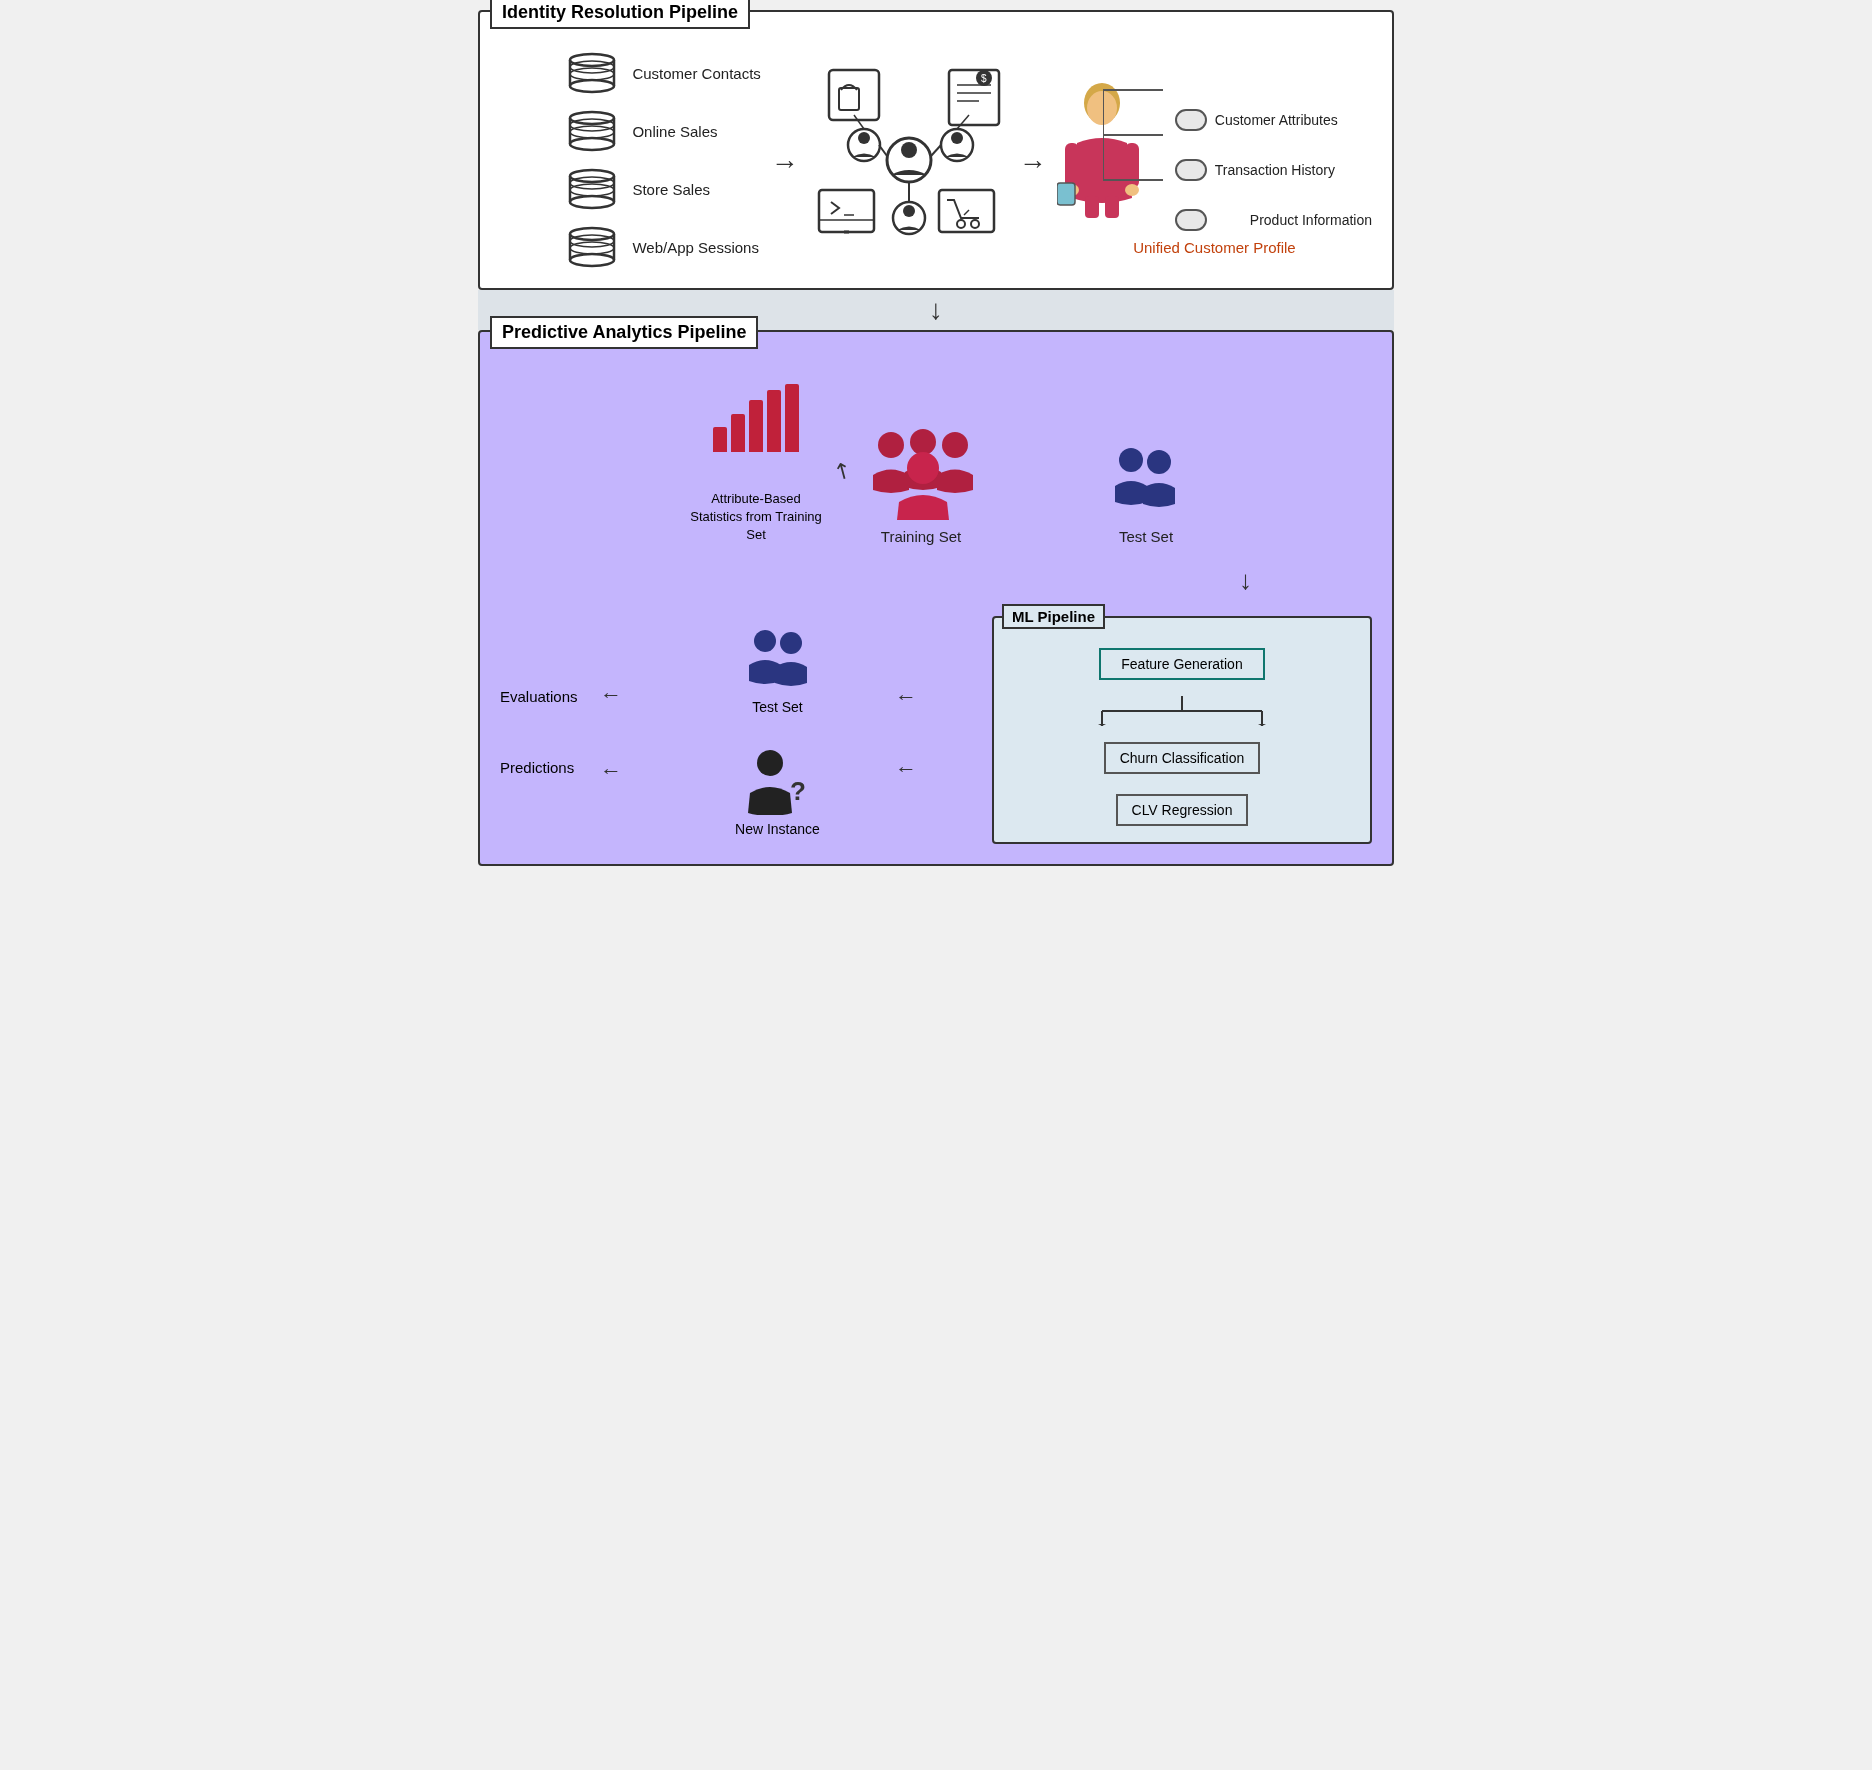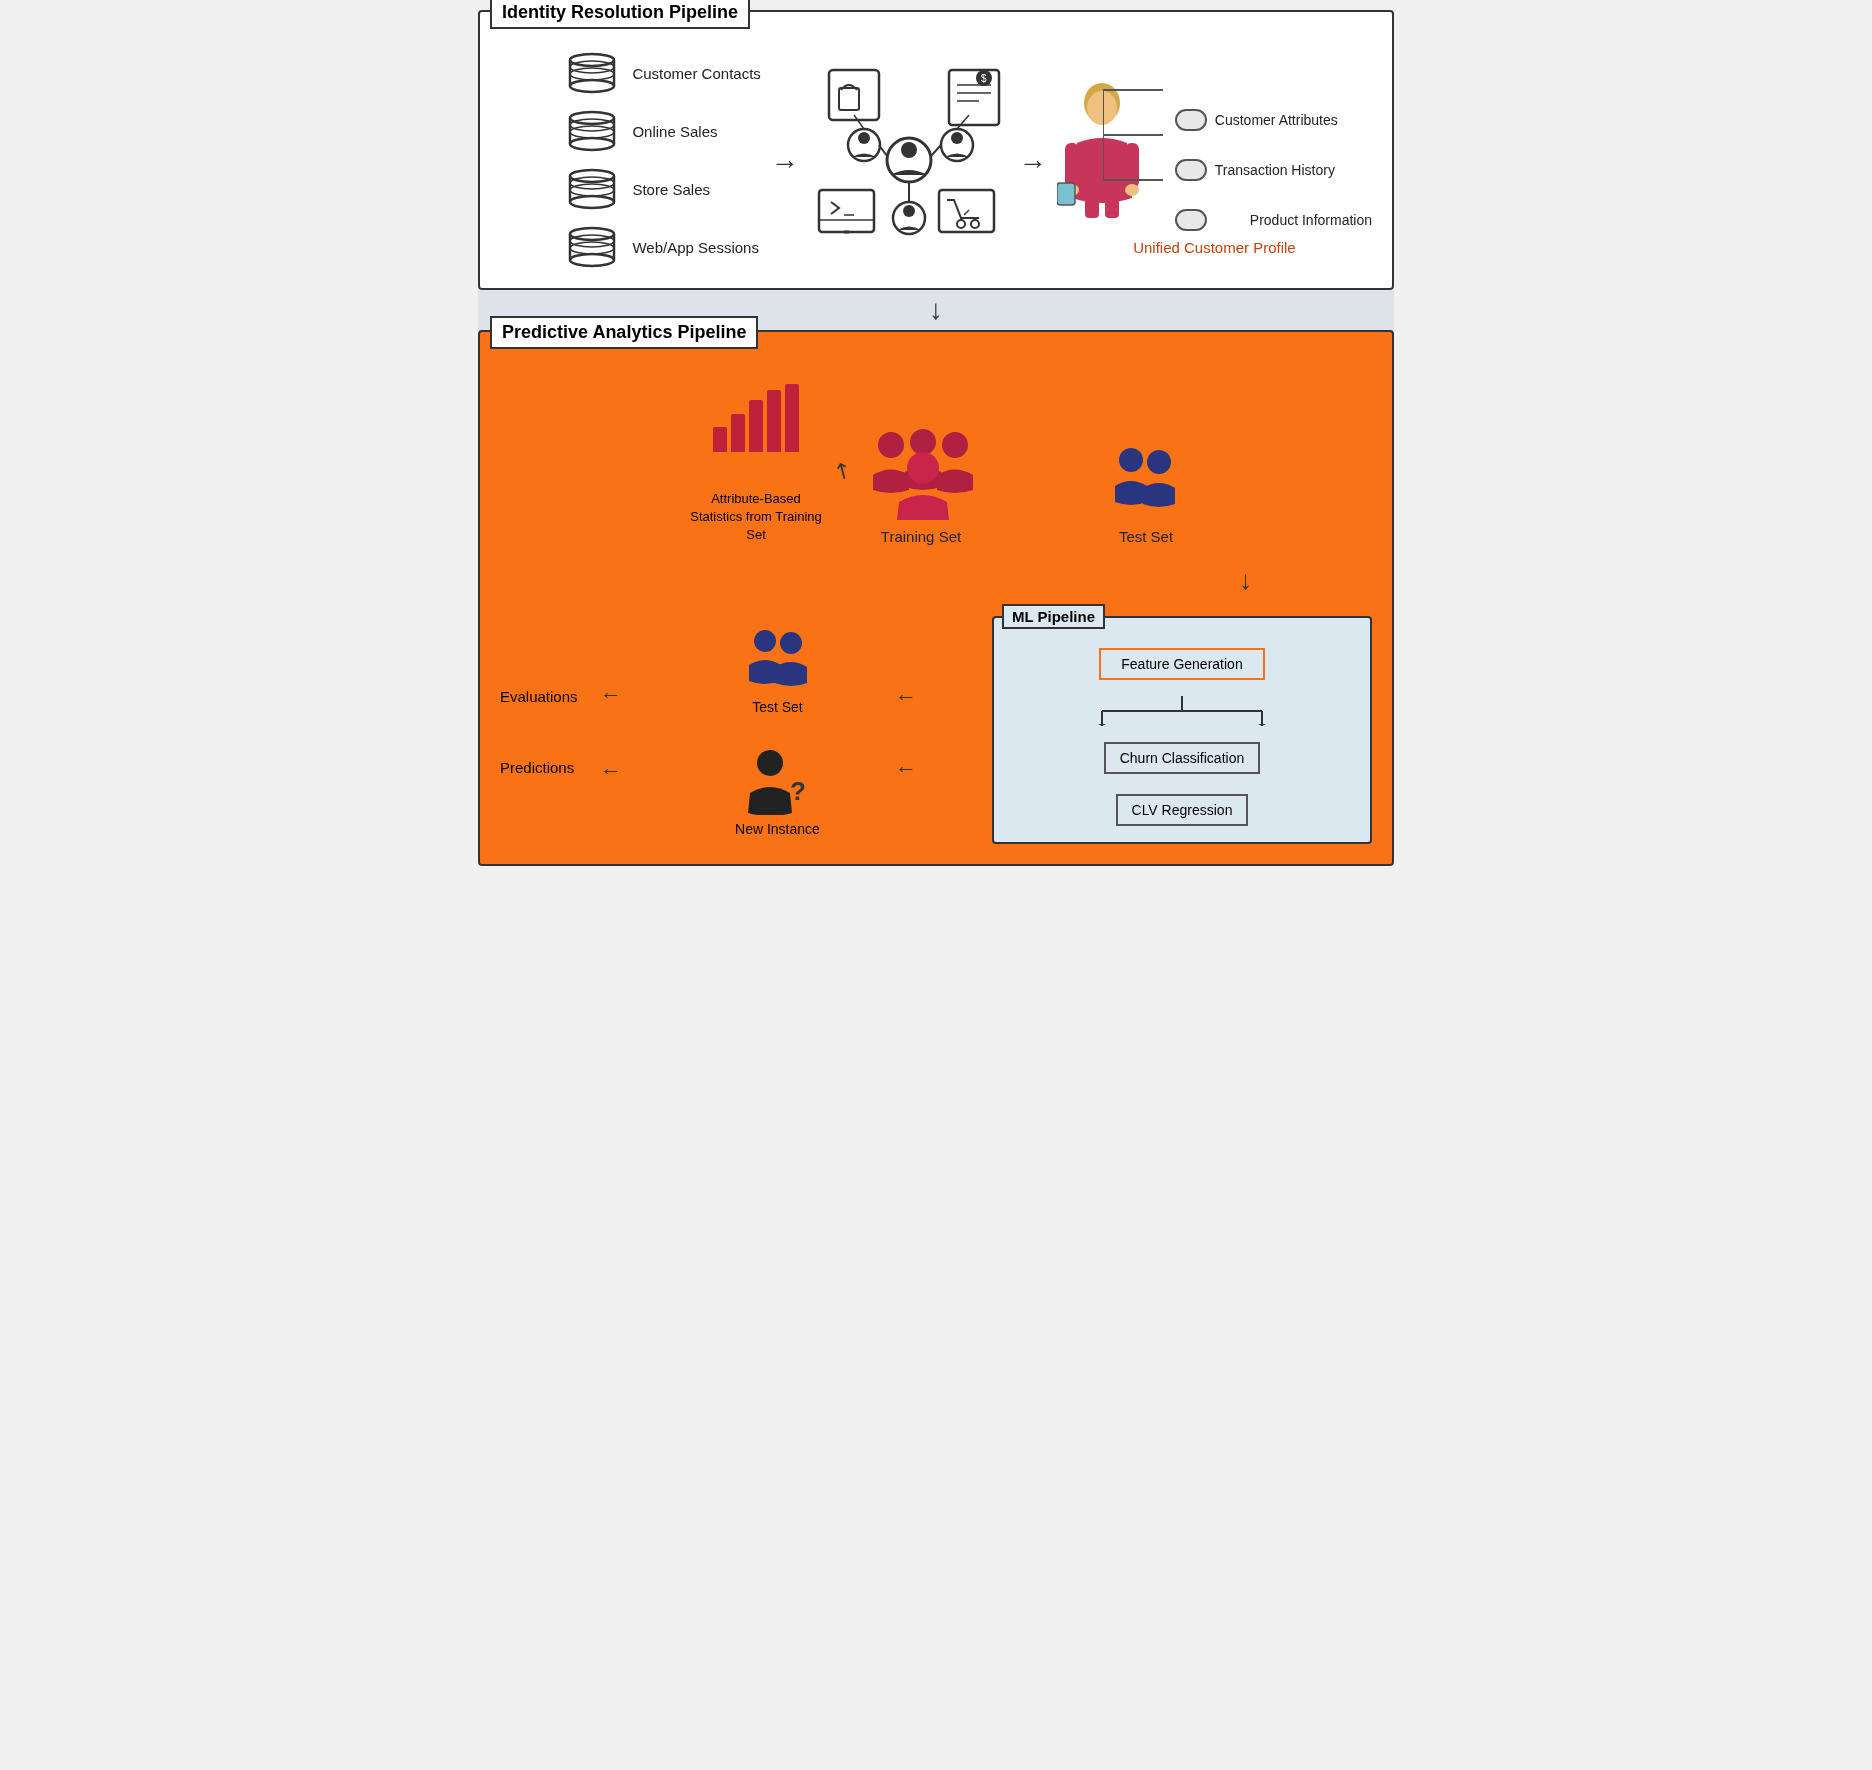--- a/index.html
+++ b/index.html
@@ -137,21 +137,21 @@
       background: #dde3e8;
     }
 
     .v-arrow {
       font-size: 28px;
       color: #333;
     }
 
     
     .predictive-panel {
-      background: #f97316;
+      background: #c4b5fd;
       border: 2px solid #333;
       border-radius: 4px;
       padding: 20px;
       position: relative;
     }
 
     .predictive-content {
       margin-top: 20px;
       display: flex;
       flex-direction: column;
@@ -201,21 +201,21 @@
 
     .ml-content {
       margin-top: 14px;
       display: flex;
       flex-direction: column;
       align-items: center;
       gap: 16px;
     }
 
     .feature-box {
-      border: 2px solid #f97316;
+      border: 2px solid #0f766e;
       padding: 6px 20px;
       font-size: 14px;
       background: #dce8f0;
       text-align: right;
     }
 
     .ml-bottom-row {
       display: flex;
       gap: 20px;
       align-items: center;

